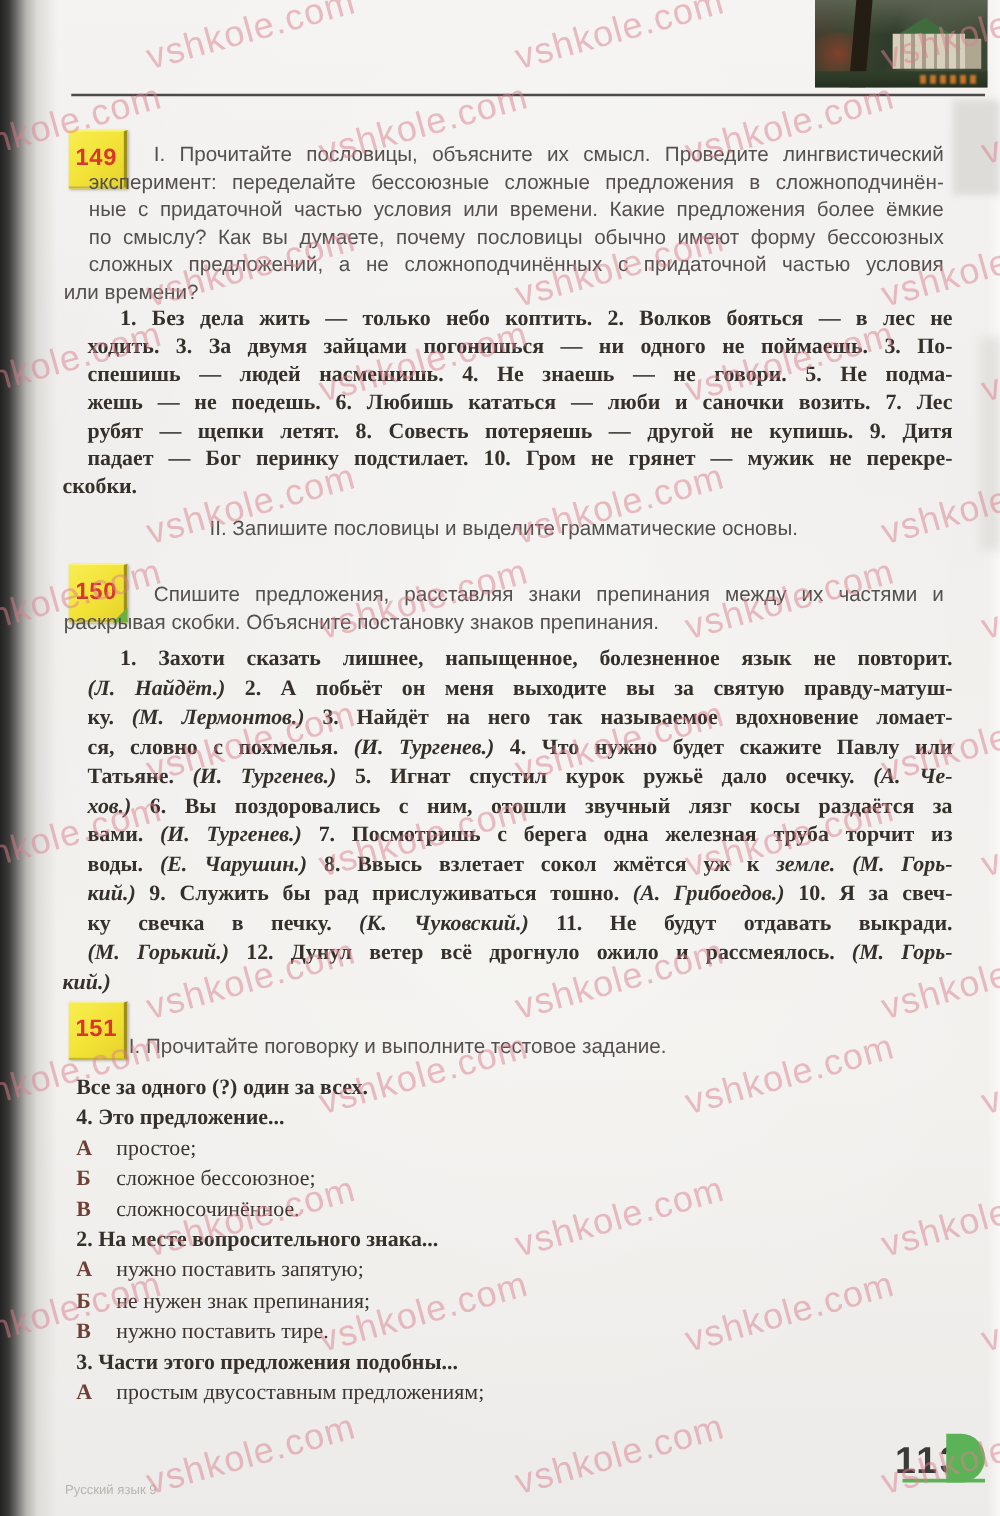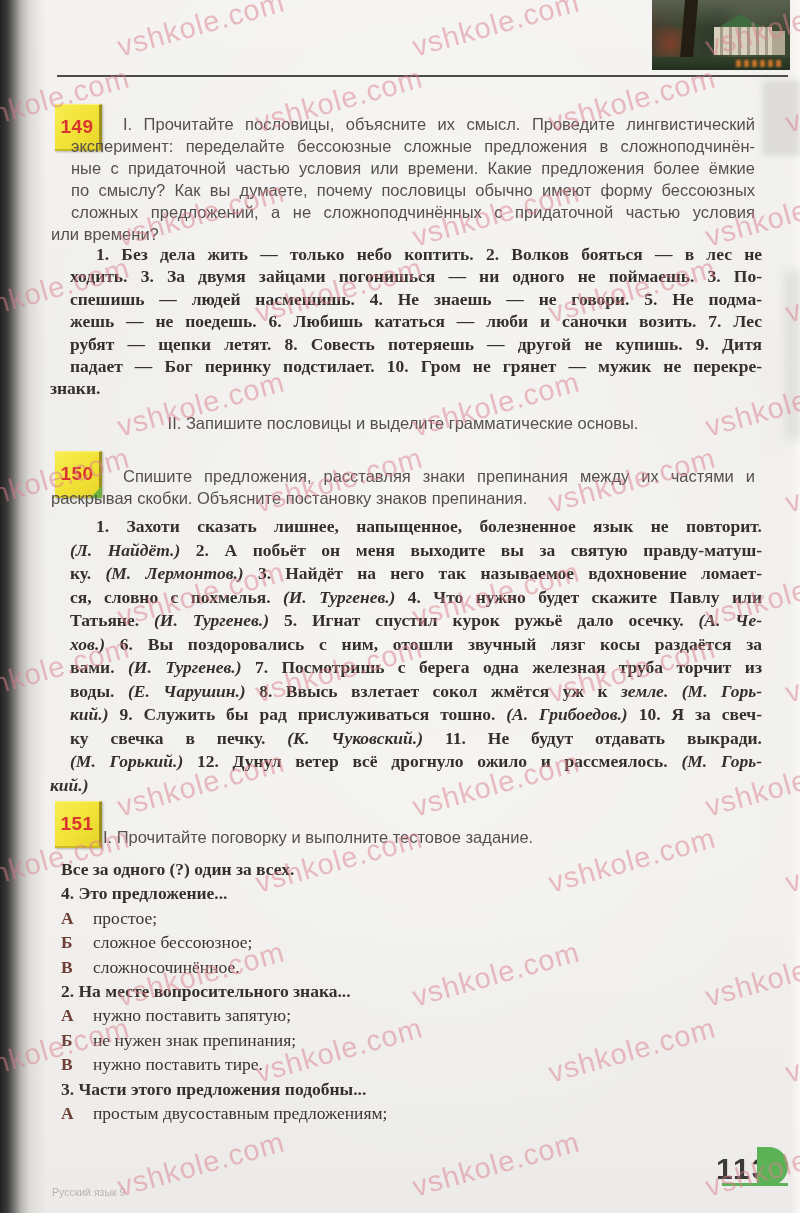--- a/index.html
+++ b/index.html
@@ -158,21 +158,21 @@
         <div class="line j">сложных предложений, а не сложноподчинённых с придаточной частью условия</div>
         <div class="line">или времени?</div>
       </div>
     <div class="serif-block ind-first" id="serif149" style="top:243px;">
         <div class="line j">1. Без дела жить — только небо коптить. 2. Волков бояться — в лес не</div>
         <div class="line j">ходить. 3. За двумя зайцами погонишься — ни одного не поймаешь. 3. По-</div>
         <div class="line j">спешишь — людей насмешишь. 4. Не знаешь — не говори. 5. Не подма-</div>
         <div class="line j">жешь — не поедешь. 6. Любишь кататься — люби и саночки возить. 7. Лес</div>
         <div class="line j">рубят — щепки летят. 8. Совесть потеряешь — другой не купишь. 9. Дитя</div>
         <div class="line j">падает — Бог перинку подстилает. 10. Гром не грянет — мужик не перекре-</div>
-        <div class="line">знаки.</div>
+        <div class="line">скобки.</div>
       </div>
     <div class="sans-block" style="top:412px;text-align:center;">
       <div class="line">II. Запишите пословицы и выделите грамматические основы.</div>
     </div>
   </section>
 
   <section>
     <div class="badge b150" style="left:55px;top:451px;">
       <span>150</span>
     </div>

